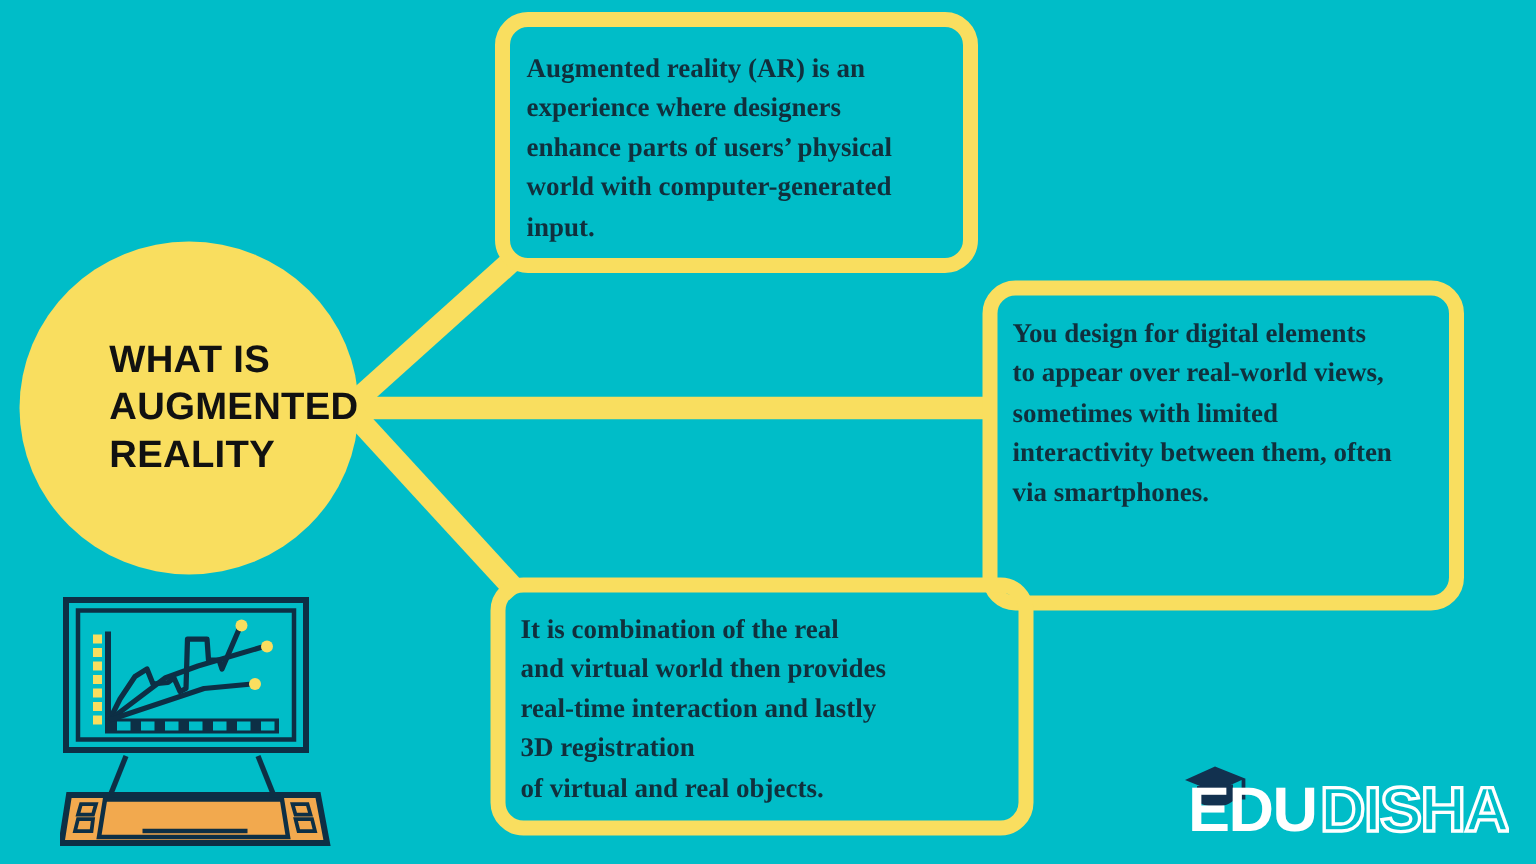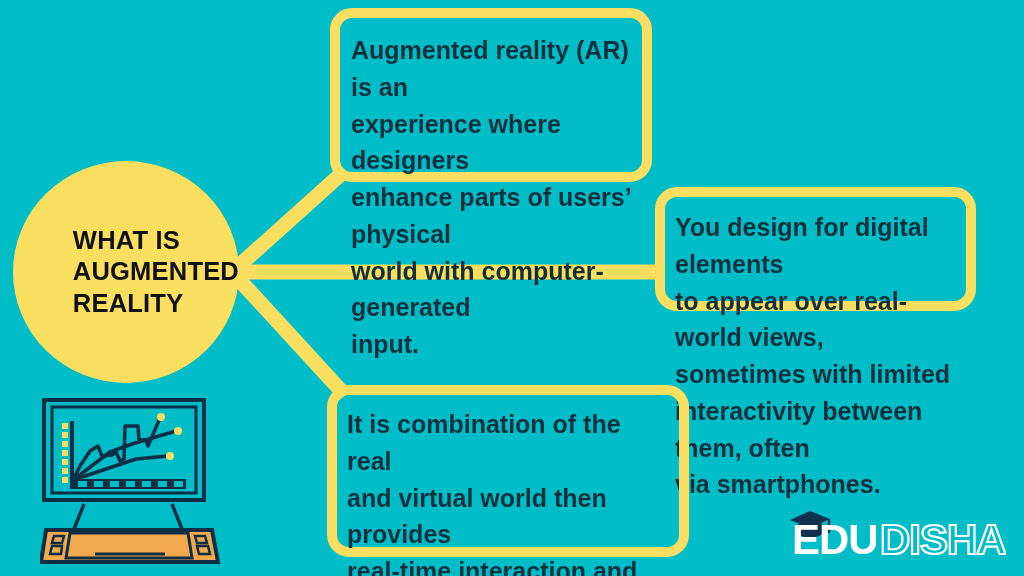--- a/index.html
+++ b/index.html
@@ -54,38 +54,38 @@
   .bubble {
     position: absolute;
     box-sizing: border-box;
     border: 10px solid #f9de5f;
     border-radius: 22px;
     background: transparent;
     z-index: 4;
   }
   .bubble-text {
     color: #10303d;
-    font-family: Liberation Sans, sans-serif;
+    font-family: Liberation Serif, serif;
     font-weight: bold;
-    font-size: 25px;
+    font-size: 18px;
     line-height: 1.47;
     white-space: pre-line;
   }
 
   #bubble-1 {
     left: 330px; top: 8px;
     width: 322px; height: 174px;
   }
   #bubble-1 .bubble-text {
     padding: 14px 10px 0 11px;
   }
 
   #bubble-2 {
     left: 655px; top: 187px;
-    width: 321px; height: 124px;
+    width: 321px; height: 220px;
   }
   #bubble-2 .bubble-text {
     padding: 12px 6px 0 10px;
   }
 
   #bubble-3 {
     left: 327px; top: 385px;
     width: 362px; height: 172px;
   }
   #bubble-3 .bubble-text {

